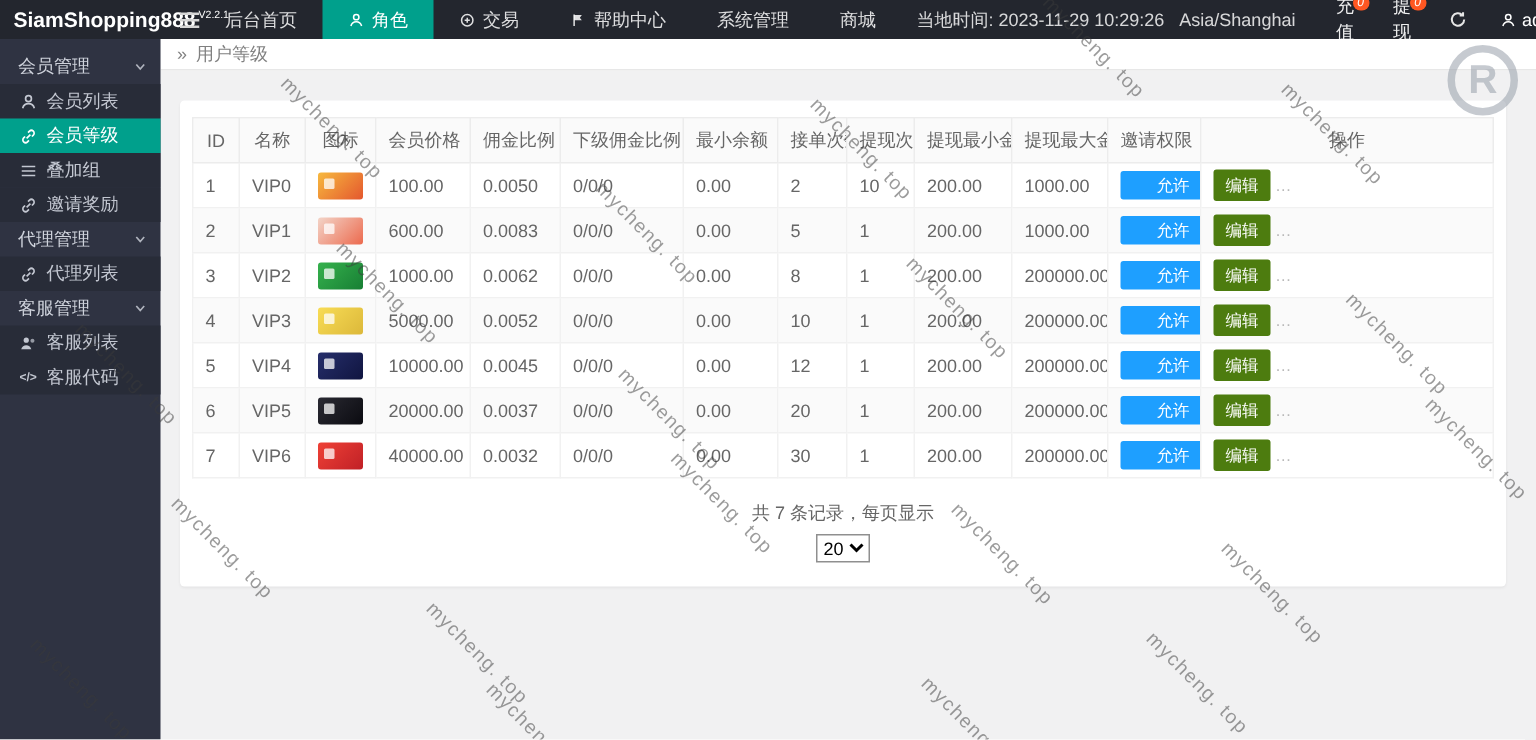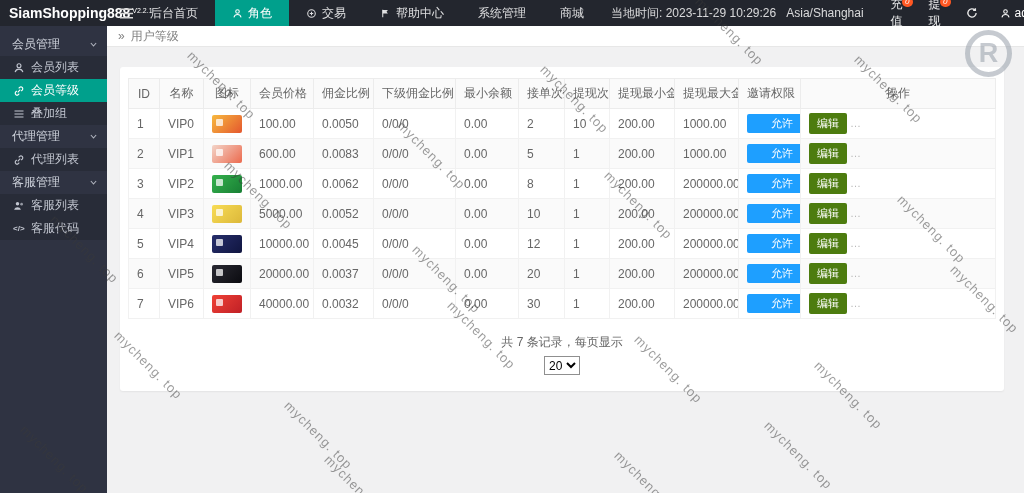--- a/index.html
+++ b/index.html
@@ -153,20 +153,28 @@
           <path d="M7.6 4.6l1.3-1.3a2.4 2.4 0 0 1 3.4 3.4L11 8" fill="none" stroke="currentColor" stroke-width="1.5"></path>
           <path d="M8.4 11.4l-1.3 1.3a2.4 2.4 0 0 1-3.4-3.4L5 8" fill="none" stroke="currentColor" stroke-width="1.5"></path>
         </svg>
         <span>会员等级</span>
       </div>
       <div class="side-item">
         <svg viewBox="0 0 16 16">
           <path d="M2 4h12M2 8h12M2 12h12" fill="none" stroke="currentColor" stroke-width="1.5"></path>
         </svg>
         <span>叠加组</span>
+      </div>
+      <div class="side-item">
+        <svg viewBox="0 0 16 16">
+          <path d="M6.3 9.7l3.4-3.4" fill="none" stroke="currentColor" stroke-width="1.5"></path>
+          <path d="M7.6 4.6l1.3-1.3a2.4 2.4 0 0 1 3.4 3.4L11 8" fill="none" stroke="currentColor" stroke-width="1.5"></path>
+          <path d="M8.4 11.4l-1.3 1.3a2.4 2.4 0 0 1-3.4-3.4L5 8" fill="none" stroke="currentColor" stroke-width="1.5"></path>
+        </svg>
+        <span>邀请奖励</span>
       </div>
       <div class="side-group-title">
         <span>代理管理</span>
     <svg viewBox="0 0 12 12" fill="none" stroke="currentColor" stroke-width="1.5">
           <path d="M2.5 4l3.5 4 3.5-4"></path>
         </svg>
       </div>
       <div class="side-item">
         <svg viewBox="0 0 16 16">
           <path d="M6.3 9.7l3.4-3.4" fill="none" stroke="currentColor" stroke-width="1.5"></path>

